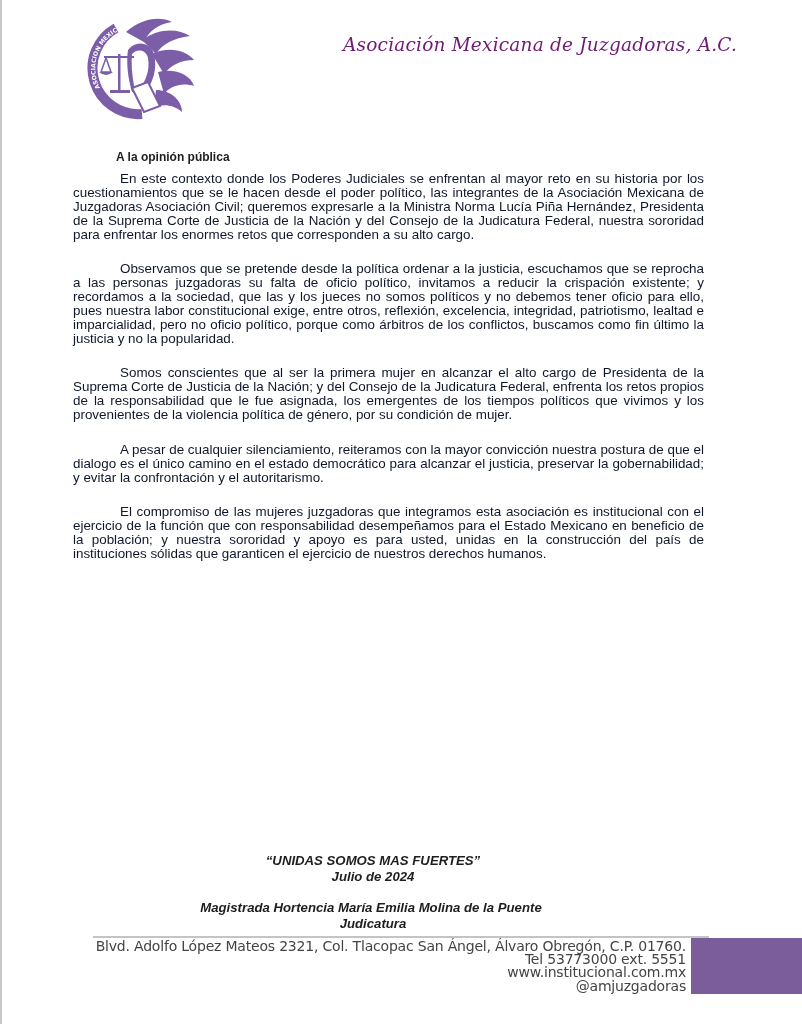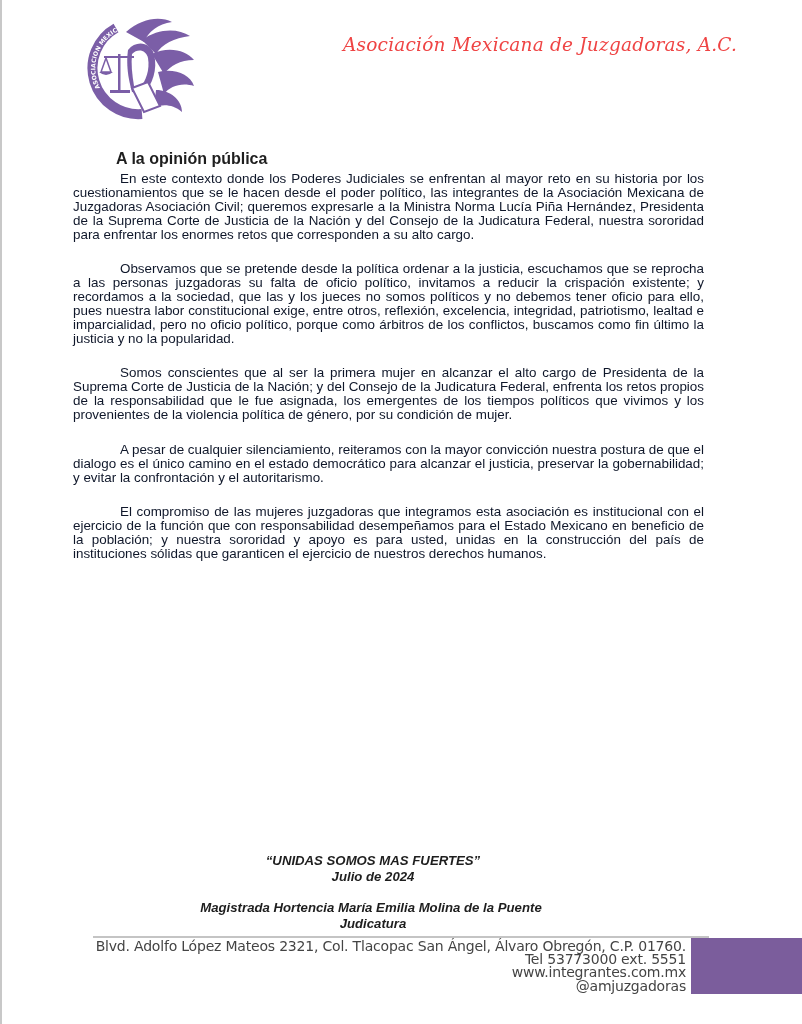--- a/index.html
+++ b/index.html
@@ -8,26 +8,26 @@
 
     .page-border {
       position: absolute; left: 0; top: 0; width: 2px; height: 1024px; background: #c8c8c8;
     }
 
     .logo { position: absolute; left: 86px; top: 14px; width: 112px; height: 106px; }
 
     .org-title {
       position: absolute; left: 343px; top: 34px;
       font-family: "DejaVu Serif", serif; font-style: italic;
-      font-size: 18.5px; color: #ef4444; letter-spacing: 0.2px; white-space: nowrap;
+      font-size: 18.5px; color: #701a75; letter-spacing: 0.2px; white-space: nowrap;
     }
 
     .salutation {
       position: absolute; left: 116px; top: 150px;
-      font-weight: bold; font-size: 16px; color: #1e1e1e;
+      font-weight: bold; font-size: 12px; color: #1e1e1e;
     }
 
     .body { position: absolute; left: 73px; top: 172px; width: 631px; }
     .para {
       font-size: 13.4px; line-height: 14px; text-align: justify;
       text-indent: 47px; margin-bottom: 20.2px; color: #0f172a;
     }
 
     .closing {
       position: absolute; left: 0; width: 746px; text-align: center;
@@ -96,15 +96,15 @@
 <div class="closing" style="top:853px;">“UNIDAS SOMOS MAS FUERTES”</div>
 <div class="closing" style="top:869px;">Julio de 2024</div>
 <div class="closing" style="top:900px; left:-2px;">Magistrada Hortencia María Emilia Molina de la Puente</div>
 <div class="closing" style="top:916px;">Judicatura</div>
 
 <div class="footer-rule"></div>
 <div class="footer-purple"></div>
 <div class="footer-text">
   <div>Blvd. Adolfo López Mateos 2321, Col. Tlacopac San Ángel, Álvaro Obregón, C.P. 01760.</div>
   <div>Tel 53773000 ext. 5551</div>
-  <div>www.integrantes.com.mx</div>
+  <div>www.institucional.com.mx</div>
   <div>@amjuzgadoras</div>
 </div>
 
 </body></html>

